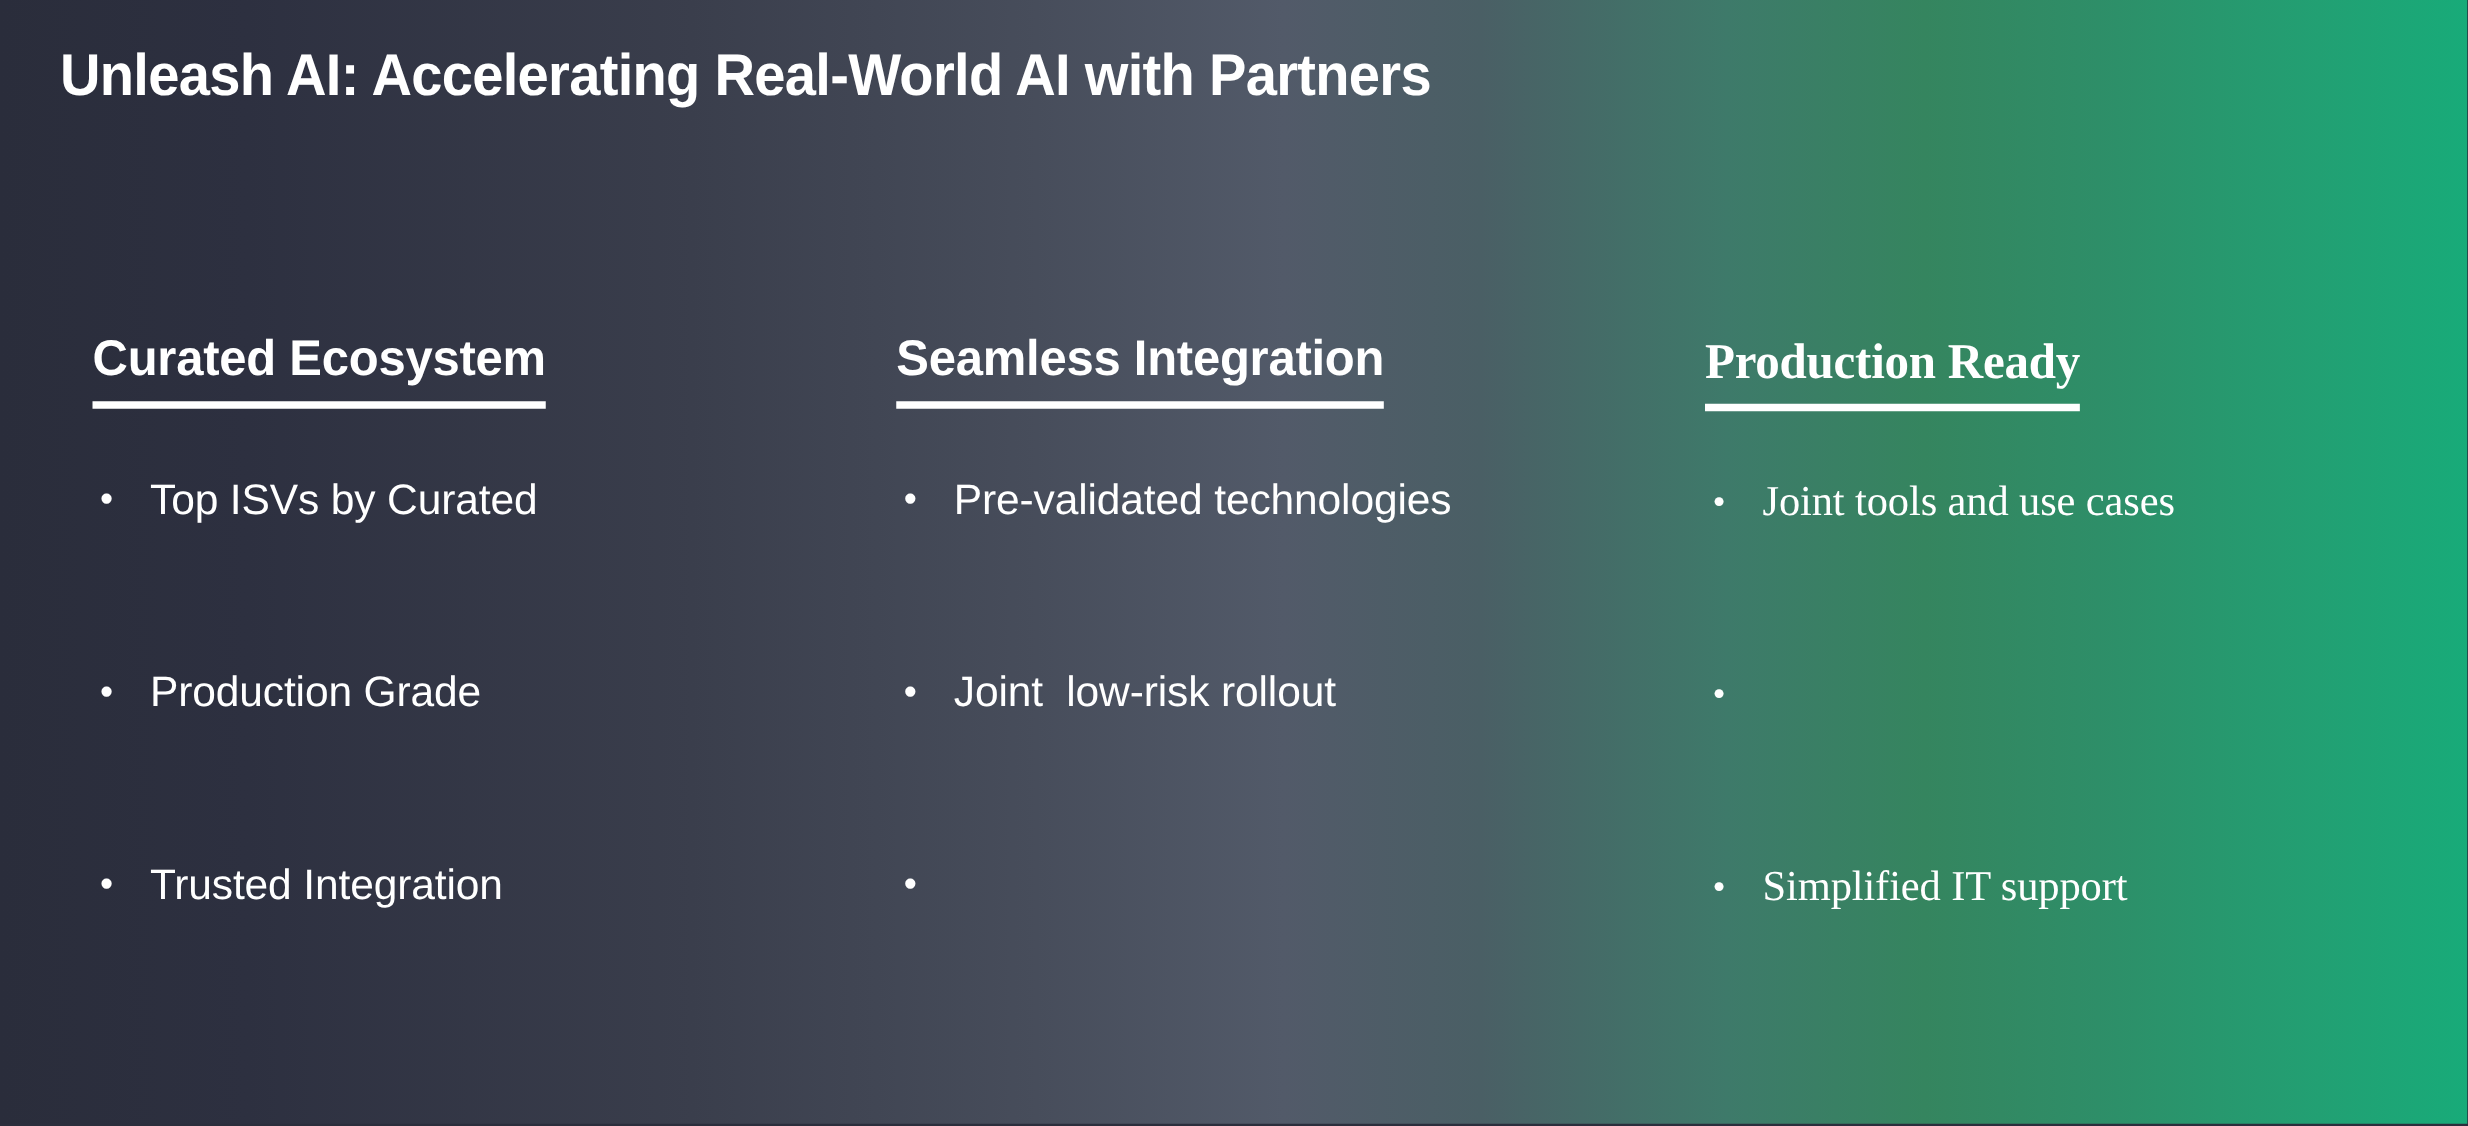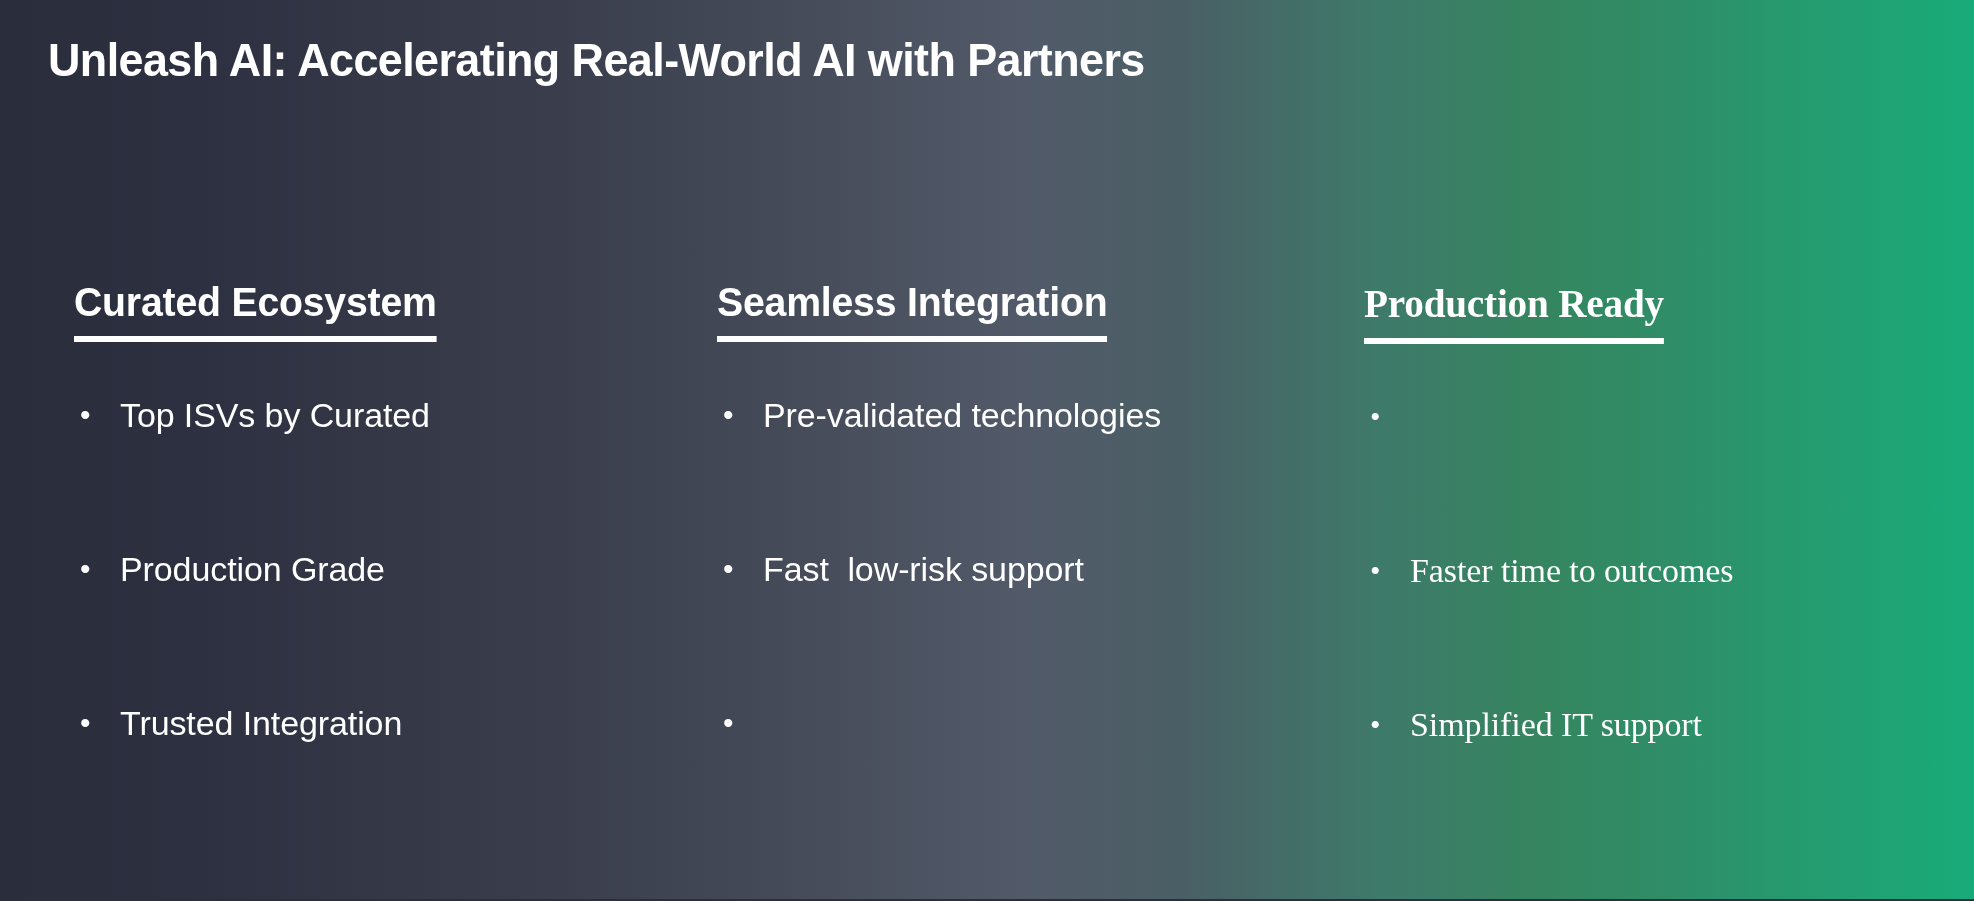--- a/index.html
+++ b/index.html
@@ -45,21 +45,21 @@
     color: #ffffff;
     letter-spacing: -0.6px;
     white-space: nowrap;
     transform: scaleX(0.955);
     transform-origin: left top;
   }
 
   .columns {
     position: absolute;
     left: 0;
-    top: 280px;
+    top: 265px;
     width: 1974px;
     display: flex;
   }
 
   .column {
     box-sizing: border-box;
     flex: 0 0 auto;
   }
   .column-1 { width: 645px; padding-left: 74px; }
   .column-2 { width: 650px; padding-left: 72px; }
@@ -141,37 +141,37 @@
 
     <div class="column column-2">
       <div class="column-heading">Seamless Integration</div>
       <ul class="bullet-list">
         <li class="bullet-item">
           <span class="bullet-marker">•</span>
           <span class="bullet-text">Pre-validated technologies</span>
         </li>
         <li class="bullet-item">
           <span class="bullet-marker">•</span>
-          <span class="bullet-text">Fast  low-risk support</span>
+          <span class="bullet-text">Joint  low-risk rollout</span>
         </li>
         <li class="bullet-item">
           <span class="bullet-marker">•</span>
         </li>
       </ul>
     </div>
 
     <div class="column column-3">
       <div class="column-heading">Production Ready</div>
       <ul class="bullet-list">
         <li class="bullet-item">
           <span class="bullet-marker">•</span>
+          <span class="bullet-text">Joint tools and use cases</span>
         </li>
         <li class="bullet-item">
           <span class="bullet-marker">•</span>
-          <span class="bullet-text">Faster time to outcomes</span>
         </li>
         <li class="bullet-item">
           <span class="bullet-marker">•</span>
           <span class="bullet-text">Simplified IT support</span>
         </li>
       </ul>
     </div>
 
   </div>
 </div>

